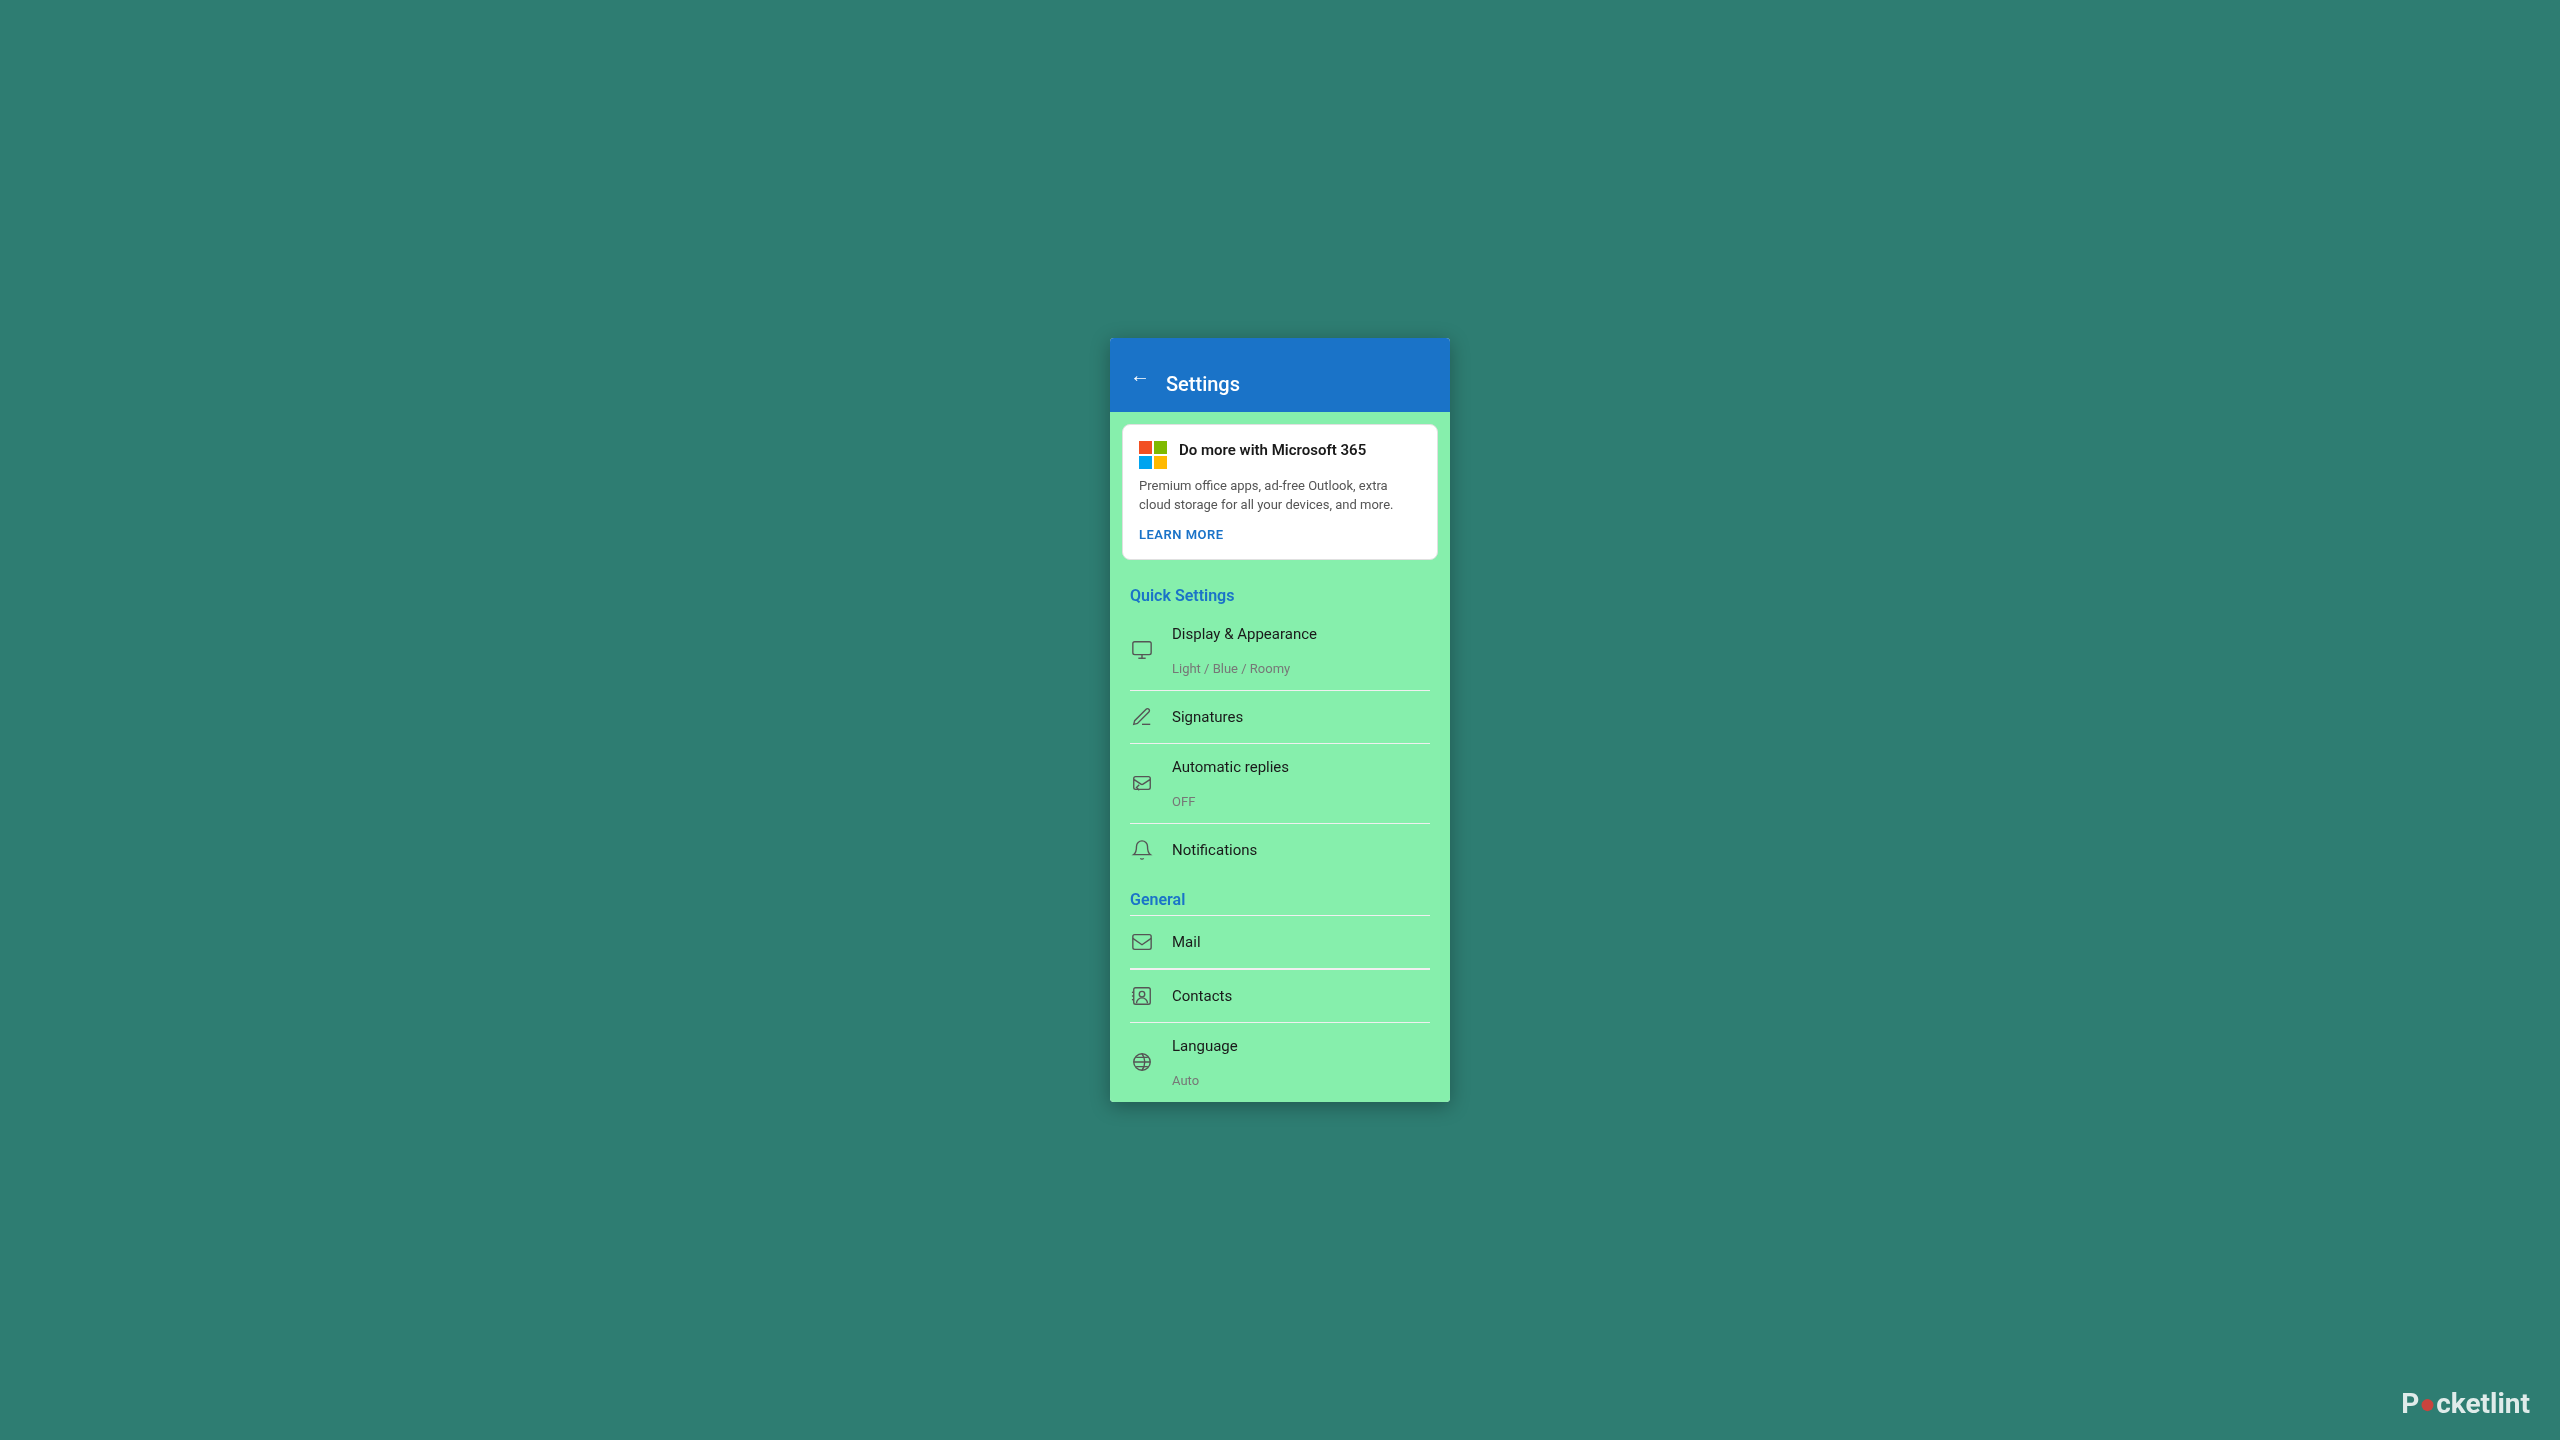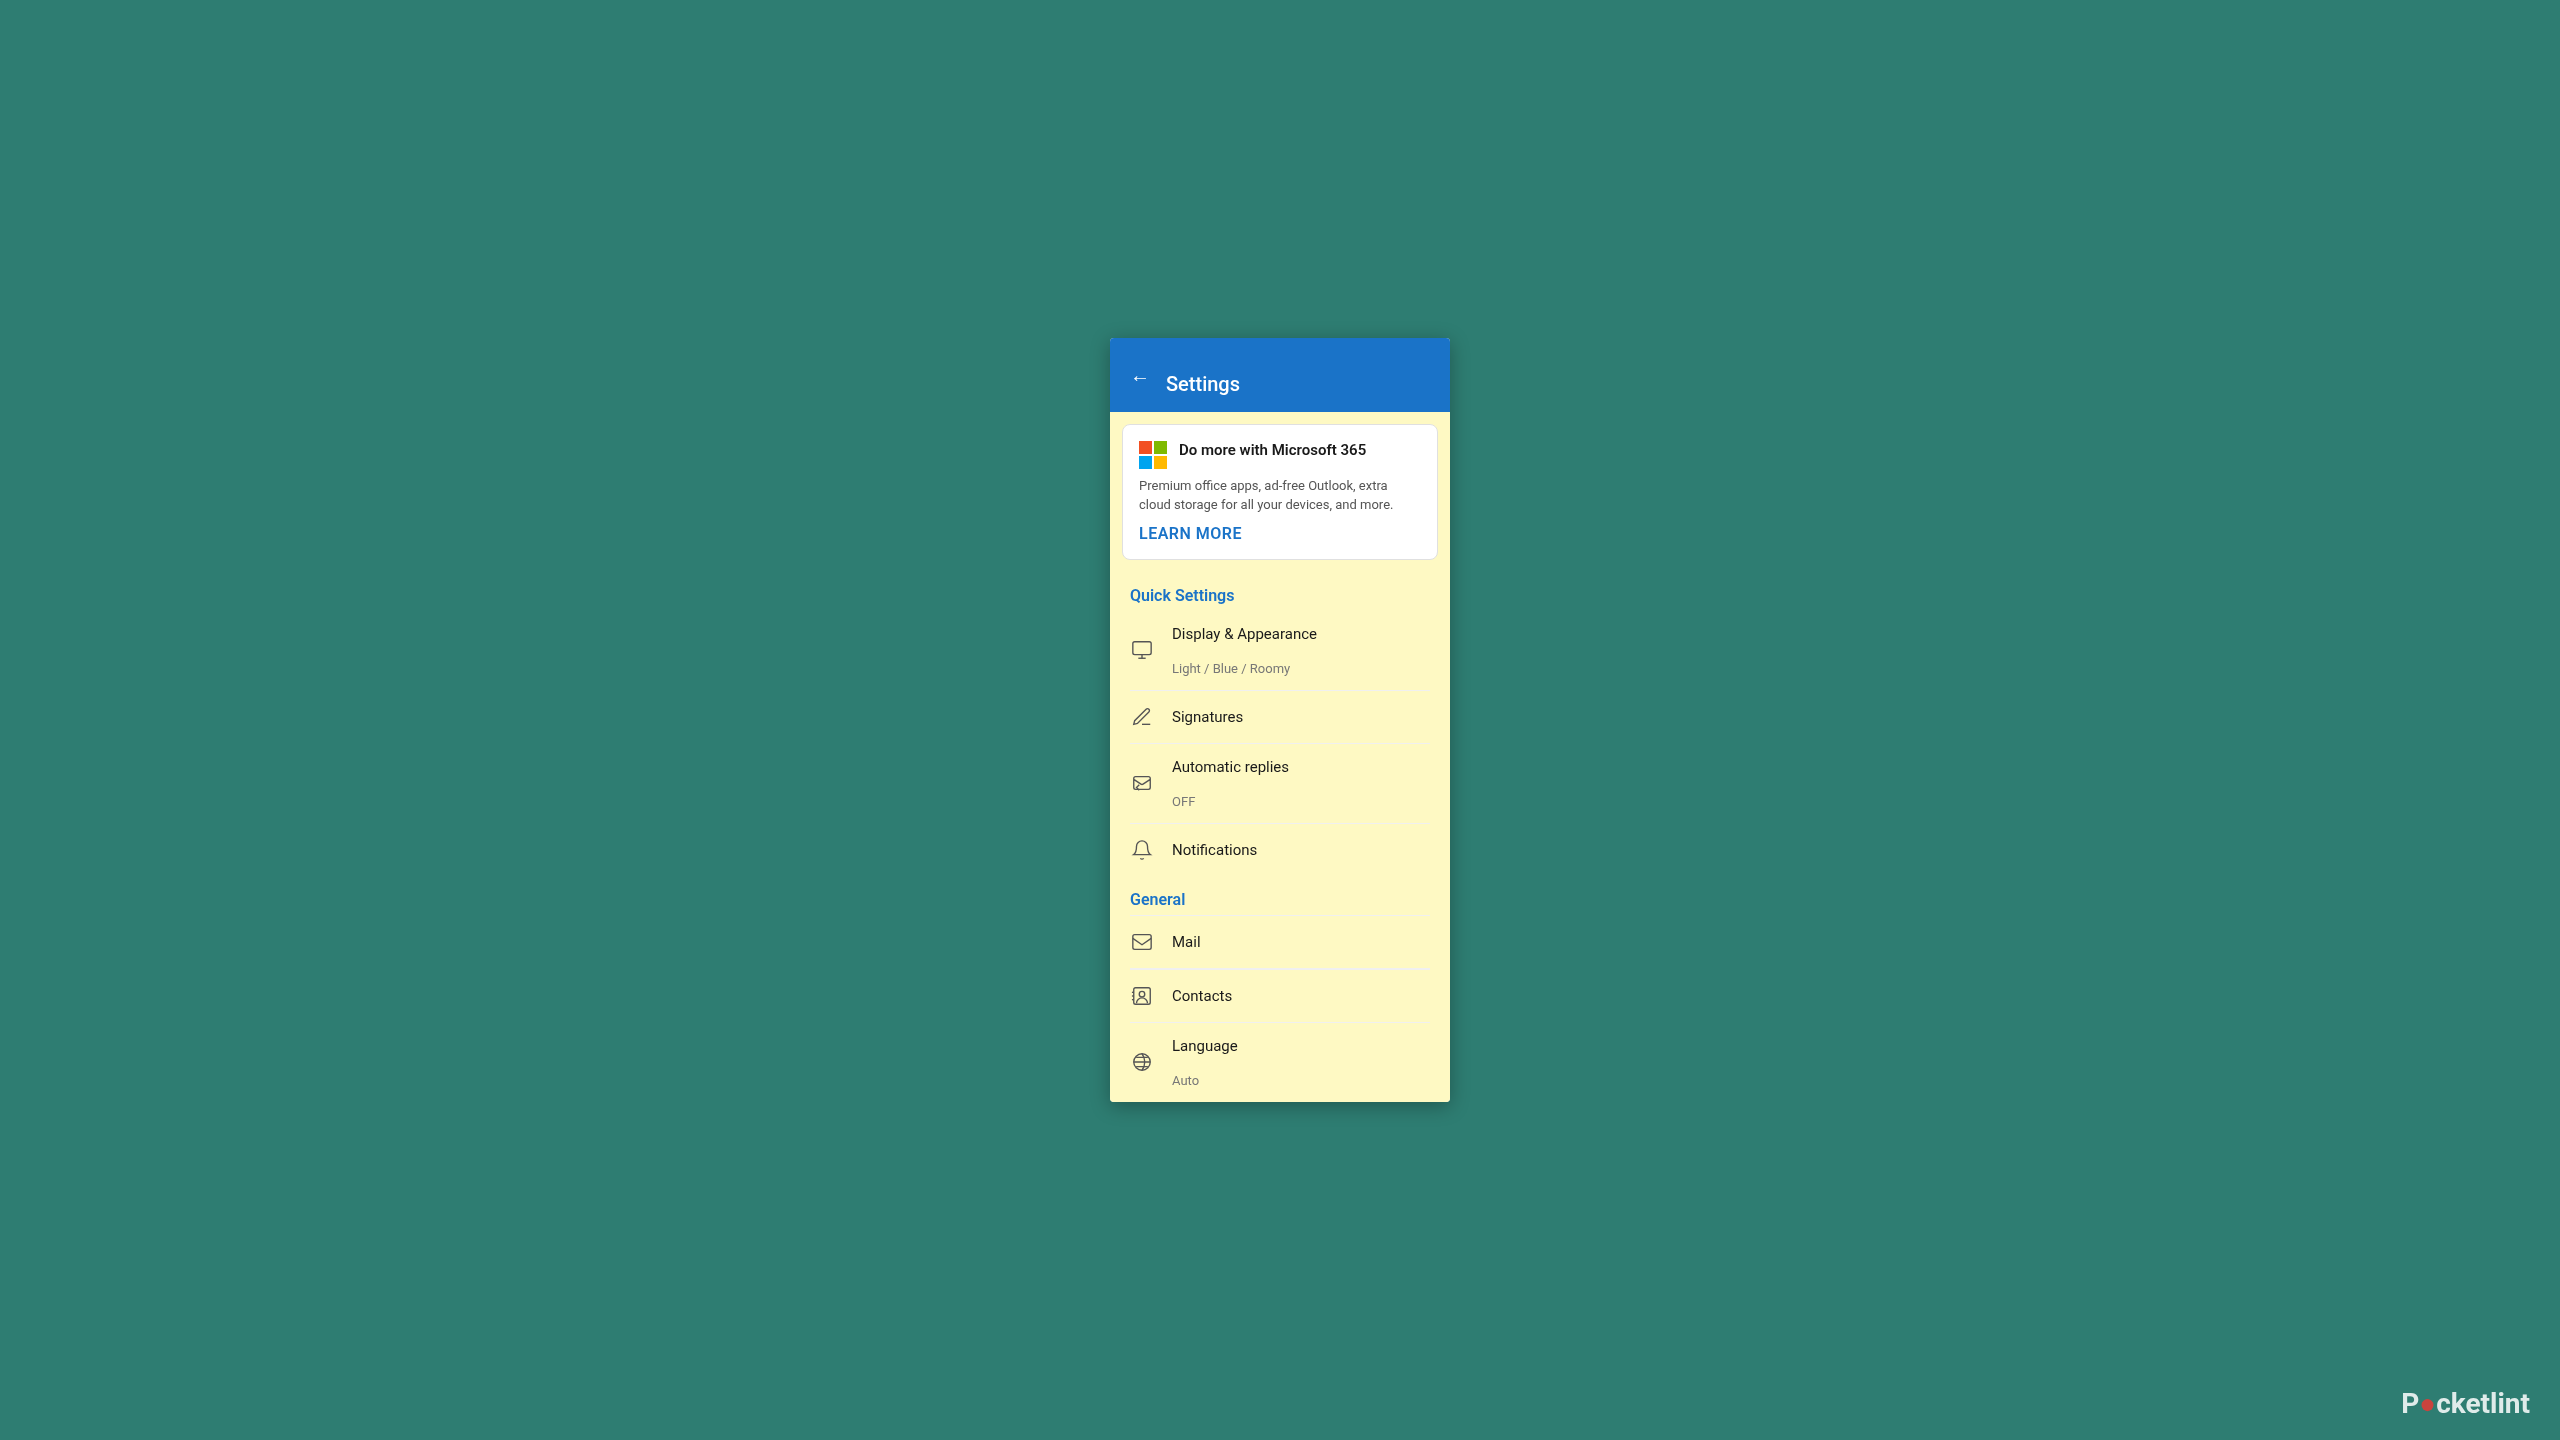--- a/index.html
+++ b/index.html
@@ -60,21 +60,21 @@
     }
 
     .header-title {
       color: white;
       font-size: 20px;
       font-weight: 500;
       margin-top: 18px;
     }
 
     .content {
-      background: #fef9c3;
+      background: #86efac;
       overflow-y: auto;
       flex: 1;
     }
 
     .promo-card {
       margin: 12px;
       border: 1px solid #e0e0e0;
       border-radius: 8px;
       padding: 16px;
       background: white;
@@ -111,21 +111,21 @@
 
     .promo-description {
       font-size: 13px;
       color: #555;
       line-height: 1.4;
       margin-bottom: 10px;
     }
 
     .learn-more {
       color: #1a73c8;
-      font-size: 16px;
+      font-size: 13px;
       font-weight: 600;
       text-decoration: none;
       letter-spacing: 0.5px;
       cursor: pointer;
     }
 
     .section-label {
       color: #1a73c8;
       font-size: 16px;
       font-weight: 600;

